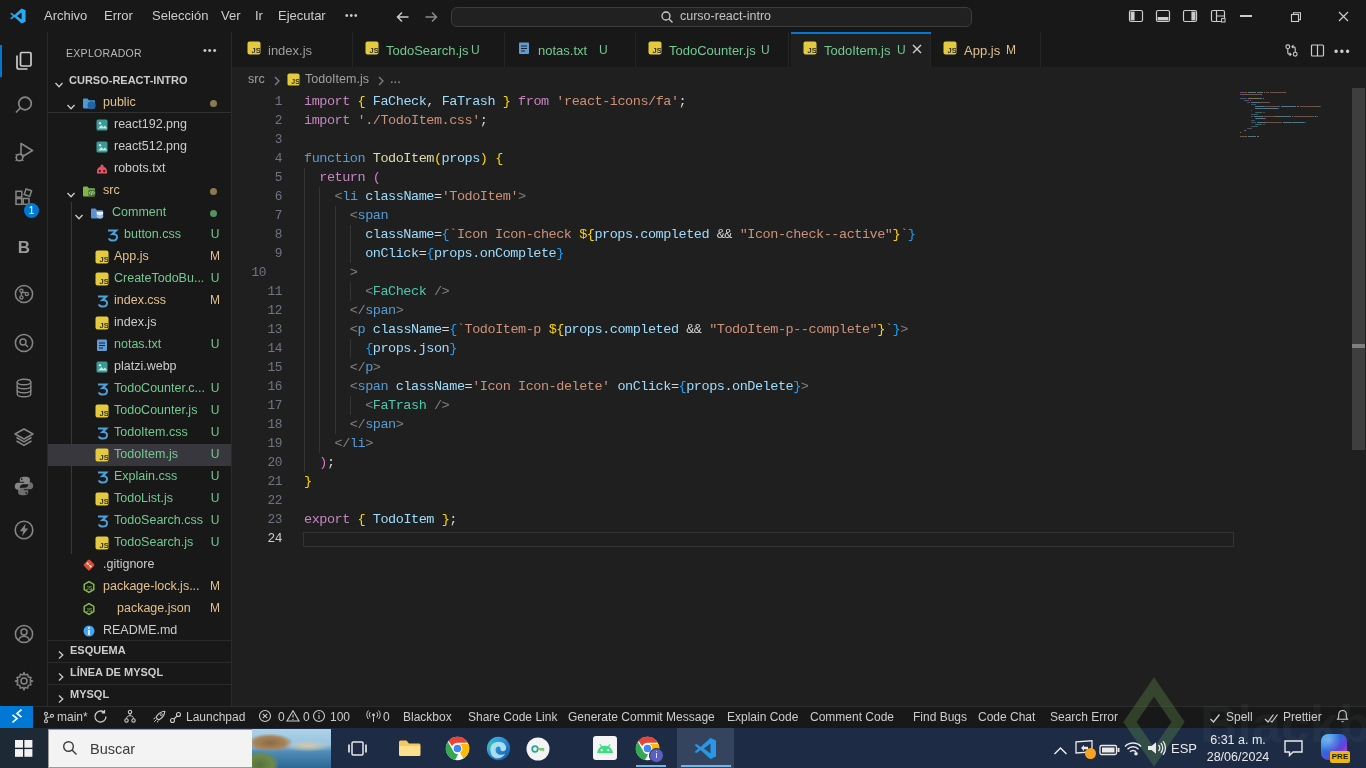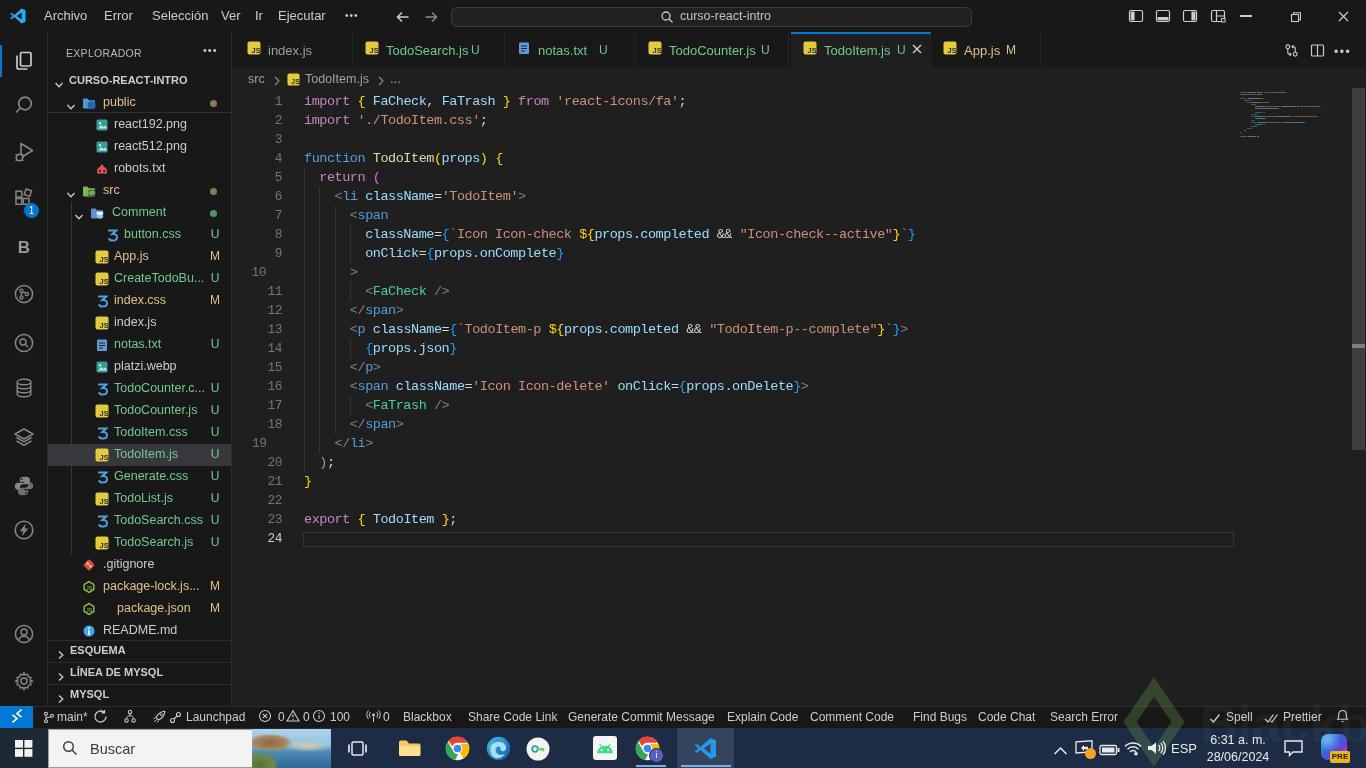--- a/index.html
+++ b/index.html
@@ -235,21 +235,21 @@
 <div style="position:absolute;left:207px;top:425px;width:16px;height:16px;color:#73C991;font-size:12px;text-align:center;">U</div>
 <div style="position:absolute;left:95px;top:448px;width:14px;height:14px;"><svg width="14" height="14" viewBox="0 0 14 14" fill="none">
       <rect x="0.5" y="0.5" width="13" height="13" rx="2" fill="#e3ca3e"></rect>
       <text x="4.6" y="11.6" font-size="7.5" font-weight="bold" fill="#32302c" font-family="Liberation Sans">JS</text>
     </svg></div>
 <div style="position:absolute;left:114px;top:447px;color:#73C991;font-size:12.5px;font-weight:normal;white-space:nowrap;">TodoItem.js</div>
 <div style="position:absolute;left:207px;top:447px;width:16px;height:16px;color:#73C991;font-size:12px;text-align:center;">U</div>
 <div style="position:absolute;left:95px;top:470px;width:14px;height:14px;"><svg width="14" height="14" viewBox="0 0 14 14" fill="none">
       <path d="M3 2.6 h8.2 L7.4 6 c3.2-.2 4.6 1.2 4.6 3 0 2.1-1.7 3.6-4.2 3.6-2 0-3.4-.9-4-2.3" stroke="#4f9fd8" stroke-width="2" fill="none"></path>
     </svg></div>
-<div style="position:absolute;left:114px;top:469px;color:#73C991;font-size:12.5px;font-weight:normal;white-space:nowrap;">Generate.css</div>
+<div style="position:absolute;left:114px;top:469px;color:#73C991;font-size:12.5px;font-weight:normal;white-space:nowrap;">Explain.css</div>
 <div style="position:absolute;left:207px;top:469px;width:16px;height:16px;color:#73C991;font-size:12px;text-align:center;">U</div>
 <div style="position:absolute;left:95px;top:492px;width:14px;height:14px;"><svg width="14" height="14" viewBox="0 0 14 14" fill="none">
       <rect x="0.5" y="0.5" width="13" height="13" rx="2" fill="#e3ca3e"></rect>
       <text x="4.6" y="11.6" font-size="7.5" font-weight="bold" fill="#32302c" font-family="Liberation Sans">JS</text>
     </svg></div>
 <div style="position:absolute;left:114px;top:491px;color:#73C991;font-size:12.5px;font-weight:normal;white-space:nowrap;">TodoList.js</div>
 <div style="position:absolute;left:207px;top:491px;width:16px;height:16px;color:#73C991;font-size:12px;text-align:center;">U</div>
 <div style="position:absolute;left:95px;top:514px;width:14px;height:14px;"><svg width="14" height="14" viewBox="0 0 14 14" fill="none">
       <path d="M3 2.6 h8.2 L7.4 6 c3.2-.2 4.6 1.2 4.6 3 0 2.1-1.7 3.6-4.2 3.6-2 0-3.4-.9-4-2.3" stroke="#4f9fd8" stroke-width="2" fill="none"></path>
     </svg></div>
@@ -432,21 +432,21 @@
 <div style="position:absolute;left:252px;top:246px;width:30px;height:15px;color:#6e7681;font-size:12.8px;text-align:right;font-family:'Liberation Mono',monospace;letter-spacing:-0.4px;">9</div>
 <div style="position:absolute;left:236px;top:265px;width:30px;height:15px;color:#6e7681;font-size:12.8px;text-align:right;font-family:'Liberation Mono',monospace;letter-spacing:-0.4px;">10</div>
 <div style="position:absolute;left:252px;top:284px;width:30px;height:15px;color:#6e7681;font-size:12.8px;text-align:right;font-family:'Liberation Mono',monospace;letter-spacing:-0.4px;">11</div>
 <div style="position:absolute;left:252px;top:303px;width:30px;height:15px;color:#6e7681;font-size:12.8px;text-align:right;font-family:'Liberation Mono',monospace;letter-spacing:-0.4px;">12</div>
 <div style="position:absolute;left:252px;top:322px;width:30px;height:15px;color:#6e7681;font-size:12.8px;text-align:right;font-family:'Liberation Mono',monospace;letter-spacing:-0.4px;">13</div>
 <div style="position:absolute;left:252px;top:341px;width:30px;height:15px;color:#6e7681;font-size:12.8px;text-align:right;font-family:'Liberation Mono',monospace;letter-spacing:-0.4px;">14</div>
 <div style="position:absolute;left:252px;top:360px;width:30px;height:15px;color:#6e7681;font-size:12.8px;text-align:right;font-family:'Liberation Mono',monospace;letter-spacing:-0.4px;">15</div>
 <div style="position:absolute;left:252px;top:379px;width:30px;height:15px;color:#6e7681;font-size:12.8px;text-align:right;font-family:'Liberation Mono',monospace;letter-spacing:-0.4px;">16</div>
 <div style="position:absolute;left:252px;top:398px;width:30px;height:15px;color:#6e7681;font-size:12.8px;text-align:right;font-family:'Liberation Mono',monospace;letter-spacing:-0.4px;">17</div>
 <div style="position:absolute;left:252px;top:417px;width:30px;height:15px;color:#6e7681;font-size:12.8px;text-align:right;font-family:'Liberation Mono',monospace;letter-spacing:-0.4px;">18</div>
-<div style="position:absolute;left:252px;top:436px;width:30px;height:15px;color:#6e7681;font-size:12.8px;font-family:'Liberation Mono',monospace;letter-spacing:-0.4px;">19</div>
+<div style="position:absolute;left:252px;top:436px;width:30px;height:15px;color:#6e7681;font-size:12.8px;text-align:right;font-family:'Liberation Mono',monospace;letter-spacing:-0.4px;">19</div>
 <div style="position:absolute;left:252px;top:455px;width:30px;height:15px;color:#6e7681;font-size:12.8px;text-align:right;font-family:'Liberation Mono',monospace;letter-spacing:-0.4px;">20</div>
 <div style="position:absolute;left:252px;top:474px;width:30px;height:15px;color:#6e7681;font-size:12.8px;text-align:right;font-family:'Liberation Mono',monospace;letter-spacing:-0.4px;">21</div>
 <div style="position:absolute;left:252px;top:493px;width:30px;height:15px;color:#6e7681;font-size:12.8px;text-align:right;font-family:'Liberation Mono',monospace;letter-spacing:-0.4px;">22</div>
 <div style="position:absolute;left:252px;top:512px;width:30px;height:15px;color:#6e7681;font-size:12.8px;text-align:right;font-family:'Liberation Mono',monospace;letter-spacing:-0.4px;">23</div>
 <div style="position:absolute;left:252px;top:531px;width:30px;height:15px;color:#cccccc;font-size:12.8px;text-align:right;font-family:'Liberation Mono',monospace;letter-spacing:-0.4px;">24</div>
 <div class="mono" style="position:absolute;left:304px;top:94px;height:15px;color:#d4d4d4;"><span style="color:#C586C0">import</span> <span style="color:#FFD700">{</span> <span style="color:#9CDCFE">FaCheck</span><span style="color:#D4D4D4">,</span> <span style="color:#9CDCFE">FaTrash</span> <span style="color:#FFD700">}</span> <span style="color:#C586C0">from</span> <span style="color:#CE9178">'react-icons/fa'</span><span style="color:#D4D4D4">;</span></div>
 <div class="mono" style="position:absolute;left:304px;top:113px;height:15px;color:#d4d4d4;"><span style="color:#C586C0">import</span> <span style="color:#CE9178">'./TodoItem.css'</span><span style="color:#D4D4D4">;</span></div>
 <div class="mono" style="position:absolute;left:304px;top:151px;height:15px;color:#d4d4d4;"><span style="color:#569CD6">function</span> <span style="color:#DCDCAA">TodoItem</span><span style="color:#FFD700">(</span><span style="color:#9CDCFE">props</span><span style="color:#FFD700">)</span> <span style="color:#FFD700">{</span></div>
 <div class="mono" style="position:absolute;left:304px;top:170px;height:15px;color:#d4d4d4;">  <span style="color:#C586C0">return</span> <span style="color:#DA70D6">(</span></div>
 <div class="mono" style="position:absolute;left:304px;top:189px;height:15px;color:#d4d4d4;">    <span style="color:#808080">&lt;</span><span style="color:#569CD6">li</span> <span style="color:#9CDCFE">className</span><span style="color:#D4D4D4">=</span><span style="color:#CE9178">'TodoItem'</span><span style="color:#808080">&gt;</span></div>

